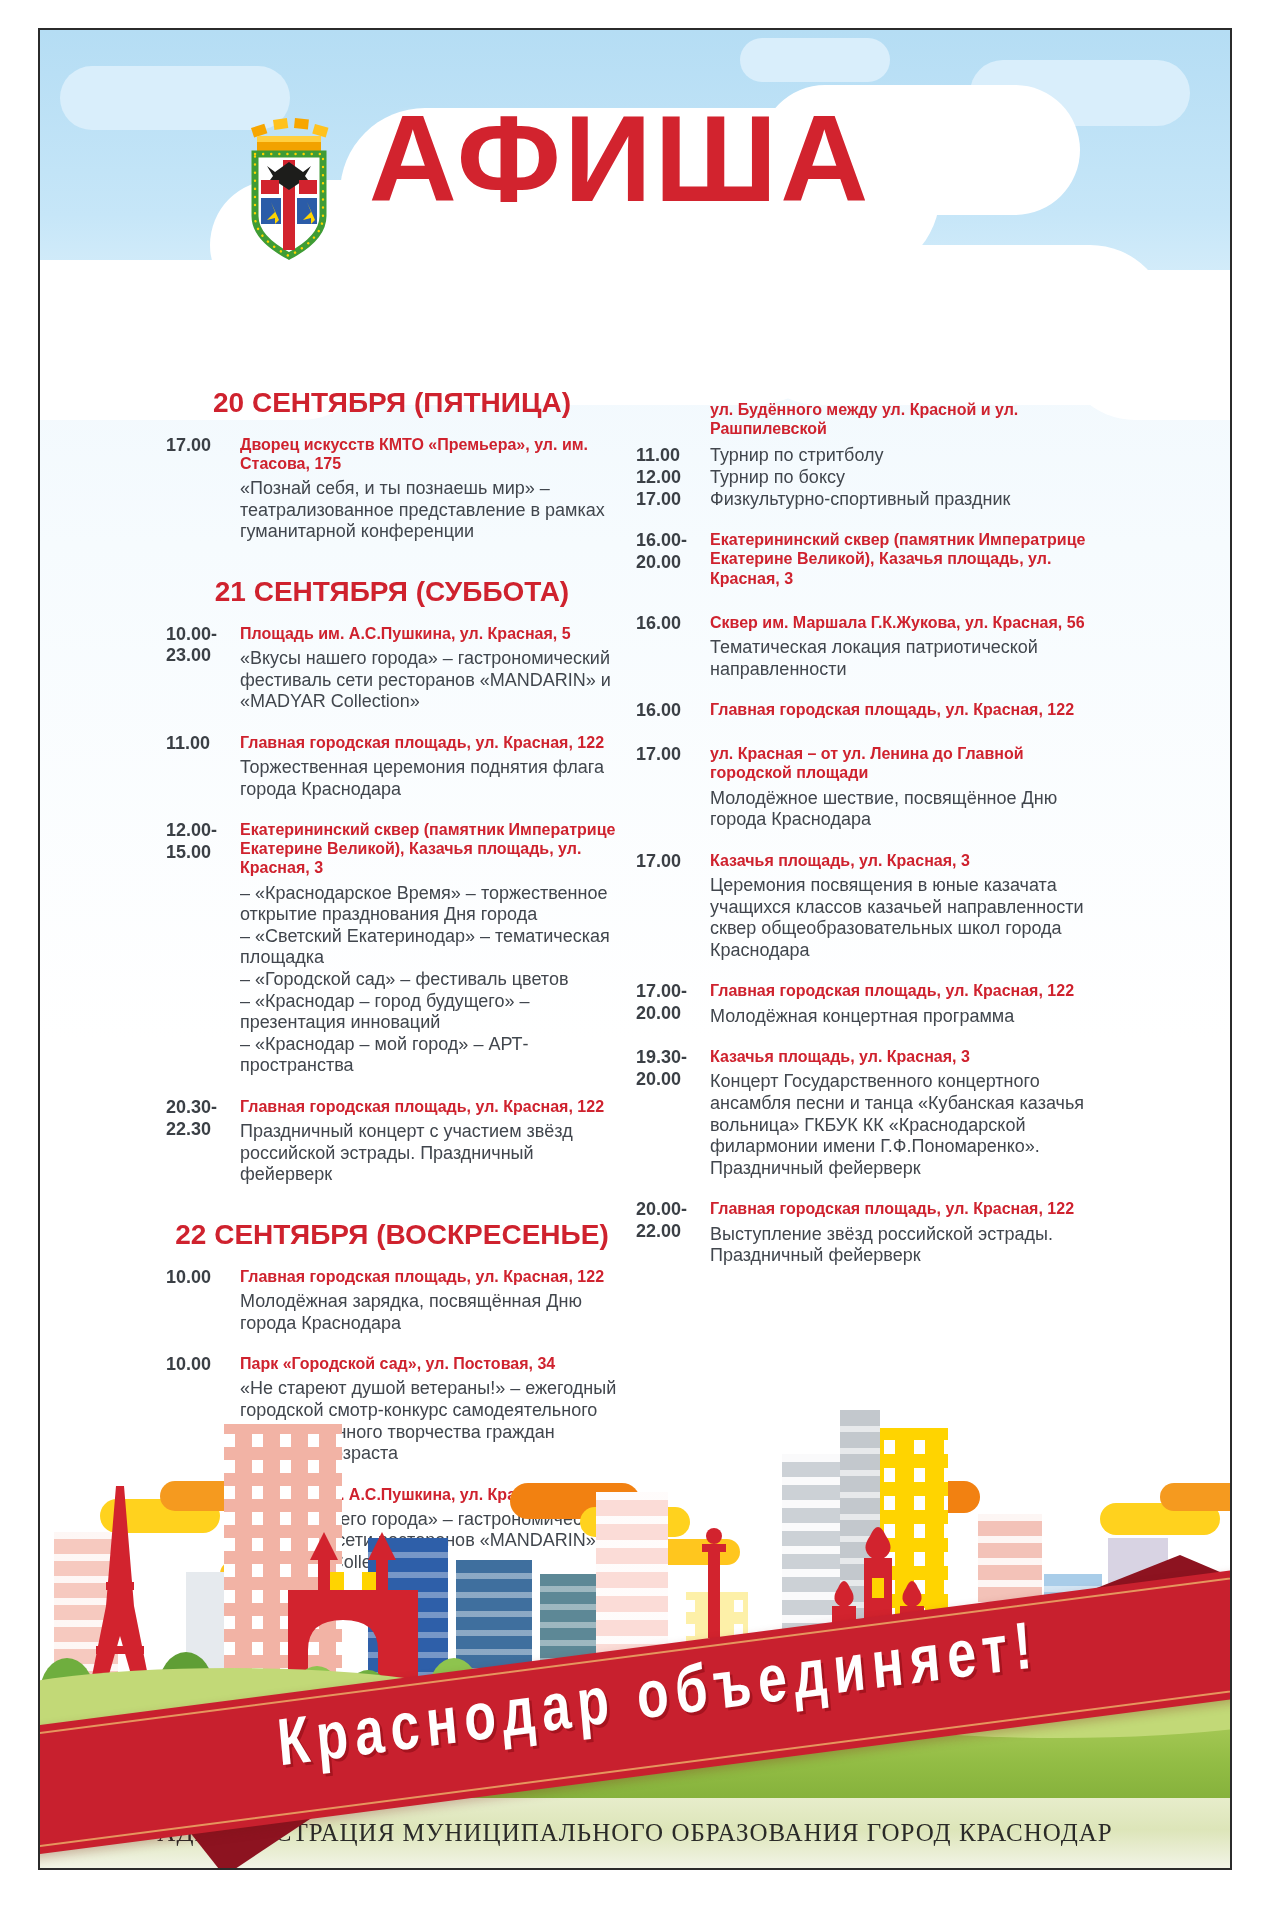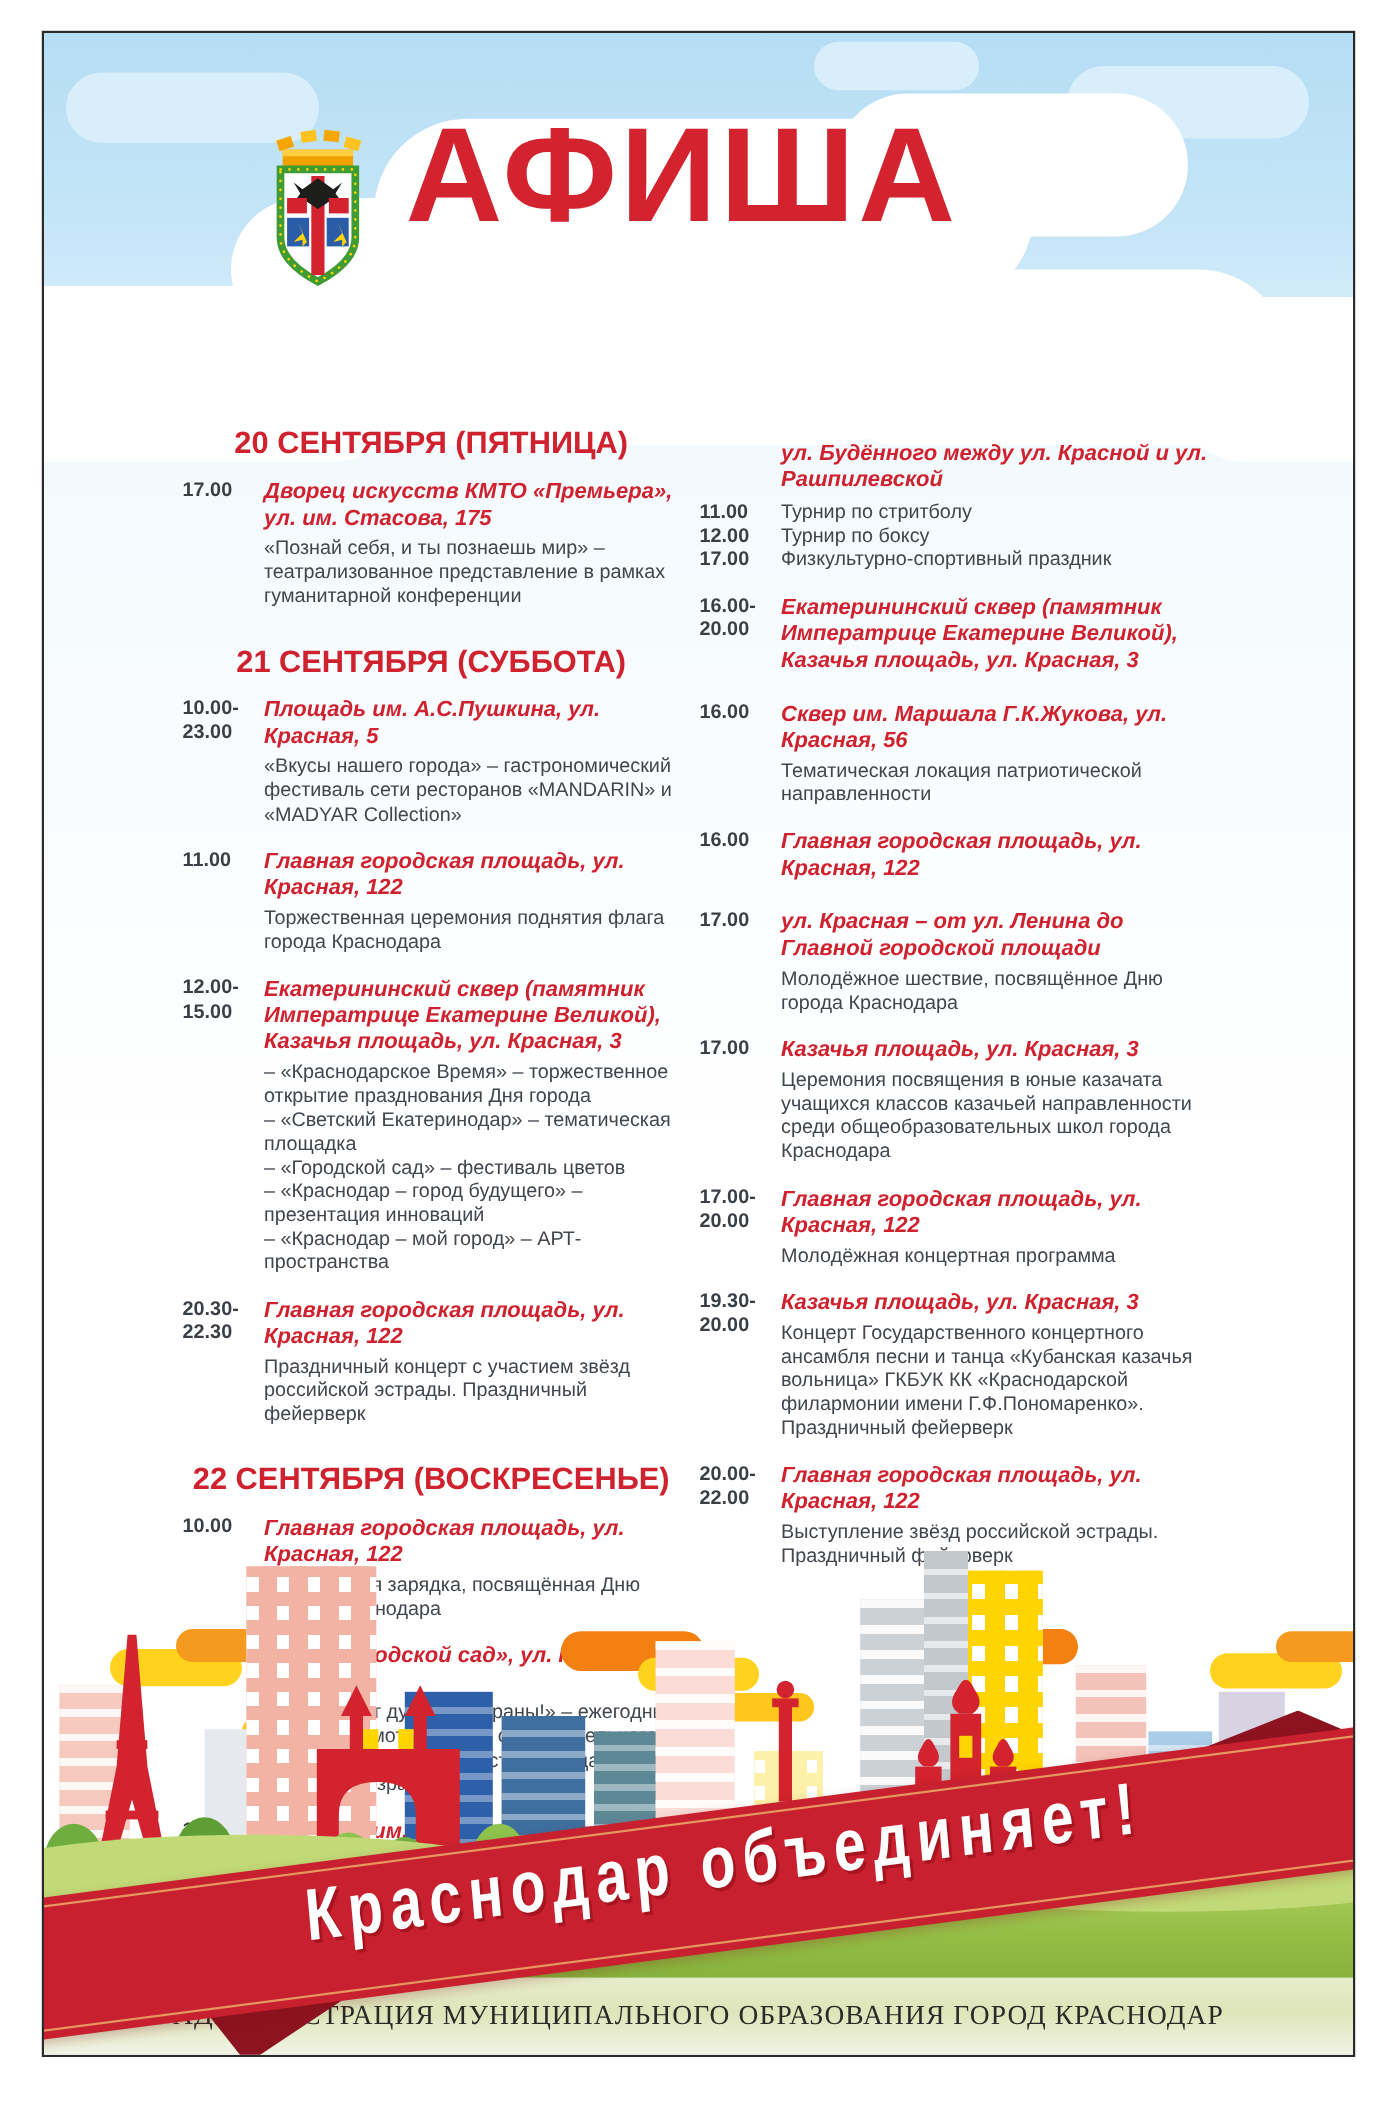--- a/index.html
+++ b/index.html
@@ -40,21 +40,21 @@
     width:100%;text-align:center;font-size:28px;font-weight:bold;color:#cf222e;
     margin:14px 0 16px 0;line-height:1.1;
   }
   .day-header:first-child{margin-top:6px;}
   .event{display:flex;margin-bottom:20px;}
   .time{
     width:62px;flex:0 0 62px;margin-right:12px;font-size:18px;font-weight:bold;
     color:#3a3f45;line-height:1.2;white-space:pre-line;
   }
   .ebody{flex:1;}
-  .place{font-size:20px;font-weight:bold;color:#cf222e;line-height:1.2;margin-bottom:5px;font-style:italic;}
+  .place{font-size:16px;font-weight:bold;color:#cf222e;line-height:1.2;margin-bottom:5px;}
   .desc{font-size:18px;color:#41464d;line-height:1.2;}
   .group-rows{display:flex;}
   
   .illus{position:absolute;left:0;right:0;bottom:70px;height:335px;}
   .bld{position:absolute;bottom:78px;}
   .tree{position:absolute;border-radius:50% 50% 42% 42%;}
   .grass{position:absolute;left:0;right:0;bottom:0;height:92px;
     background:linear-gradient(180deg,#aecd5d 0%,#93bd45 60%,#86b23c 100%);}
   .hill{position:absolute;bottom:60px;height:70px;border-radius:50%;background:#c2d977;}
   .lm{position:absolute;}
@@ -239,21 +239,21 @@
           <div class="time">17.00</div>
           <div class="ebody">
             <div class="place">ул. Красная – от ул. Ленина до Главной городской площади</div>
             <div class="desc">Молодёжное шествие, посвящённое Дню города Краснодара</div>
           </div>
         </div>
         <div class="event">
           <div class="time">17.00</div>
           <div class="ebody">
             <div class="place">Казачья площадь, ул. Красная, 3</div>
-            <div class="desc">Церемония посвящения в юные казачата учащихся классов казачьей направленности среди общеобразовательных школ города Краснодара</div>
+            <div class="desc">Церемония посвящения в юные казачата учащихся классов казачьей направленности сквер общеобразовательных школ города Краснодара</div>
           </div>
         </div>
         <div class="event">
           <div class="time">17.00-
 20.00</div>
           <div class="ebody">
             <div class="place">Главная городская площадь, ул. Красная, 122</div>
             <div class="desc">Молодёжная концертная программа</div>
           </div>
         </div>

